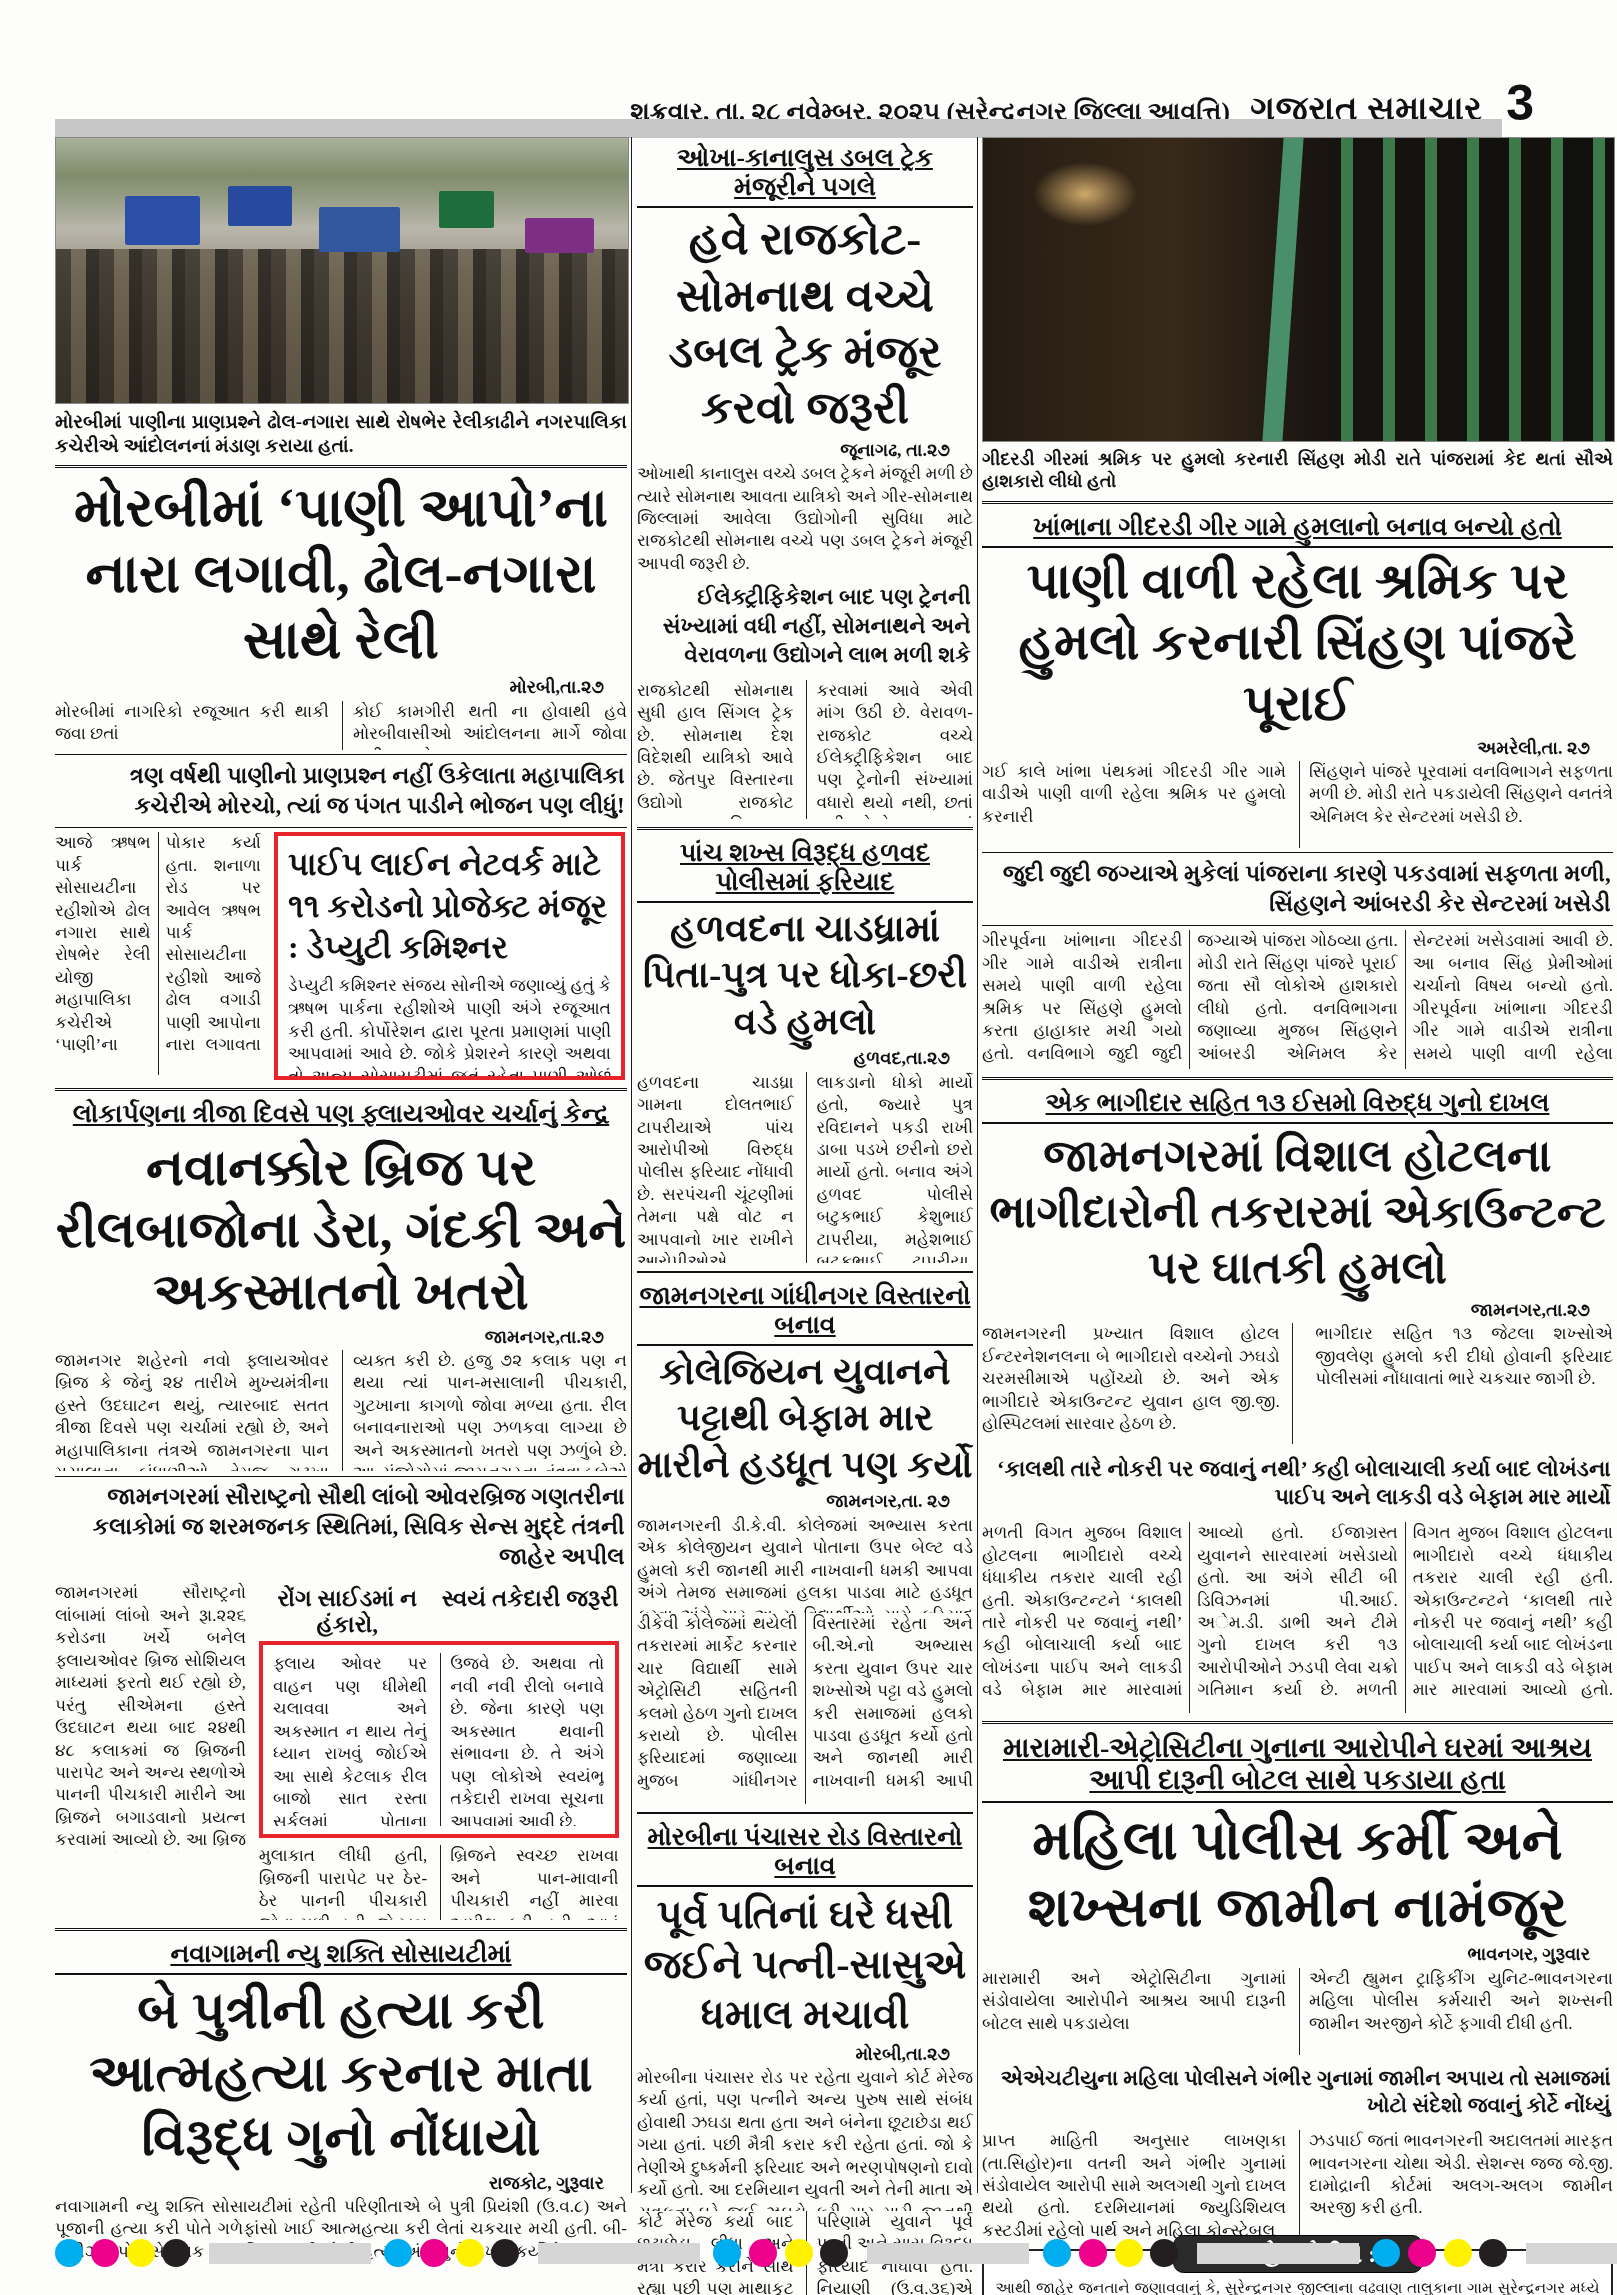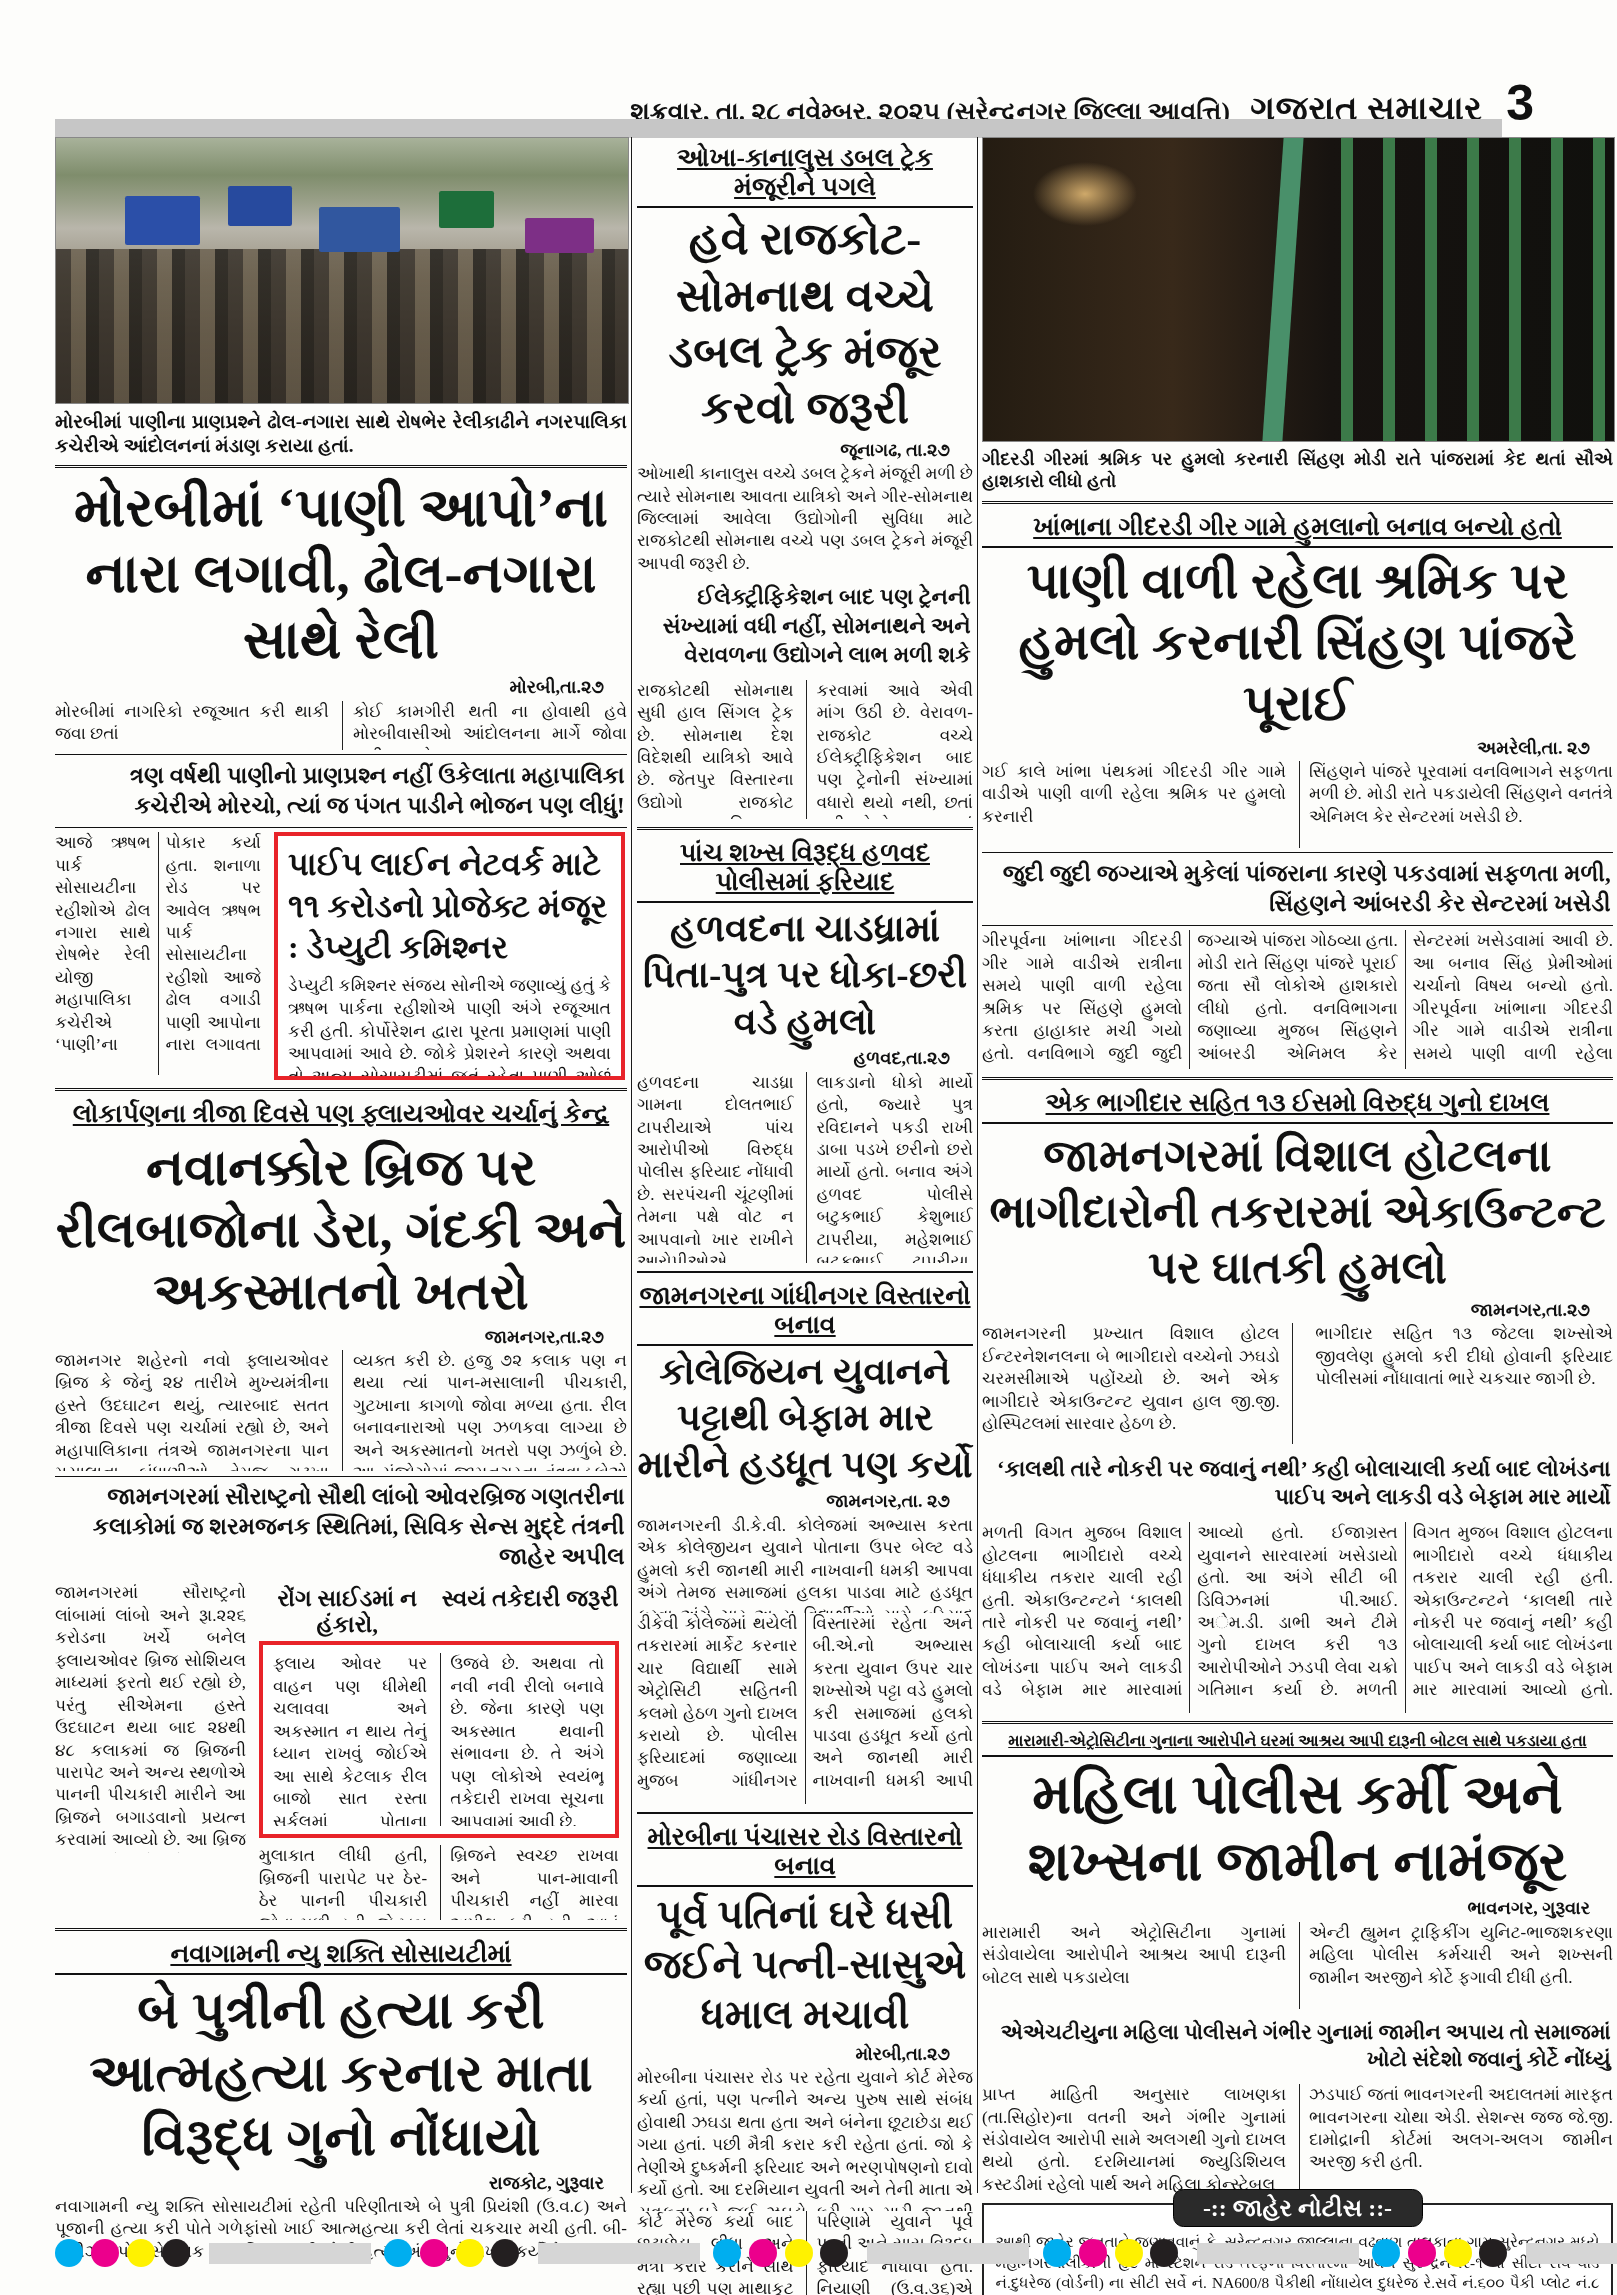--- a/index.html
+++ b/index.html
@@ -221,26 +221,26 @@
       <div class="flex">
         <div class="body w50" style="height:121px">જામનગરની પ્રખ્યાત વિશાલ હોટલ ઈન્ટરનેશનલના બે ભાગીદારો વચ્ચેનો ઝઘડો ચરમસીમાએ પહોંચ્યો છે. અને એક ભાગીદારે એકાઉન્ટન્ટ યુવાન હાલ જી.જી. હોસ્પિટલમાં સારવાર હેઠળ છે.</div>
         <div class="body w50" style="height:121px;border-left:1.2px solid #222;padding-left:22px">ભાગીદાર સહિત ૧૩ જેટલા શખ્સોએ જીવલેણ હુમલો કરી દીધો હોવાની ફરિયાદ પોલીસમાં નોંધાવાતાં ભારે ચકચાર જાગી છે.</div>
       </div>
       <div class="subhead plain" style="font-size:22px">‘કાલથી તારે નોકરી પર જવાનું નથી’ કહી બોલાચાલી કર્યા બાદ લોખંડના પાઈપ અને લાકડી વડે બેફામ માર માર્યો</div>
       <div class="body cols3" style="height:191px">મળતી વિગત મુજબ વિશાલ હોટલના ભાગીદારો વચ્ચે ધંધાકીય તકરાર ચાલી રહી હતી. એકાઉન્ટન્ટને ‘કાલથી તારે નોકરી પર જવાનું નથી’ કહી બોલાચાલી કર્યા બાદ લોખંડના પાઈપ અને લાકડી વડે બેફામ માર મારવામાં આવ્યો હતો. ઈજાગ્રસ્ત યુવાનને સારવારમાં ખસેડાયો હતો. આ અંગે સીટી બી ડિવિઝનમાં પી.આઈ. અેમ.ડી. ડાભી અને ટીમે ગુનો દાખલ કરી ૧૩ આરોપીઓને ઝડપી લેવા ચક્રો ગતિમાન કર્યા છે. મળતી વિગત મુજબ વિશાલ હોટલના ભાગીદારો વચ્ચે ધંધાકીય તકરાર ચાલી રહી હતી. એકાઉન્ટન્ટને ‘કાલથી તારે નોકરી પર જવાનું નથી’ કહી બોલાચાલી કર્યા બાદ લોખંડના પાઈપ અને લાકડી વડે બેફામ માર મારવામાં આવ્યો હતો. ઈજાગ્રસ્ત યુવાનને સારવારમાં ખસેડાયો હતો. આ અંગે સીટી બી ડિવિઝનમાં પી.આઈ. અેમ.ડી. ડાભી અને ટીમે ગુનો દાખલ કરી ૧૩ આરોપીઓને ઝડપી લેવા ચક્રો ગતિમાન કર્યા છે.</div>
     </div>
     <div class="hr2"></div>
 
     <div>
-      <div class="kicker" style="font-size:16px">મારામારી-એટ્રોસિટીના ગુનાના આરોપીને ઘરમાં આશ્રય આપી દારૂની બોટલ સાથે પકડાયા હતા</div>
+      <div class="kicker" style="font-size:28px">મારામારી-એટ્રોસિટીના ગુનાના આરોપીને ઘરમાં આશ્રય આપી દારૂની બોટલ સાથે પકડાયા હતા</div>
       <div class="hl-xl" style="font-size:55px">મહિલા પોલીસ કર્મી અને શખ્સના જામીન નામંજૂર</div>
       <div class="dateline">ભાવનગર, ગુરૂવાર</div>
       <div class="flex">
         <div class="body w50" style="height:87px">મારામારી અને એટ્રોસિટીના ગુનામાં સંડોવાયેલા આરોપીને આશ્રય આપી દારૂની બોટલ સાથે પકડાયેલા</div>
-        <div class="body w50" style="height:87px;border-left:1.2px solid #222;padding-left:9.2px">એન્ટી હ્યુમન ટ્રાફિકીંગ યુનિટ-ભાજશકરણા મહિલા પોલીસ કર્મચારી અને શખ્સની જામીન અરજીને કોર્ટે ફગાવી દીધી હતી.</div>
+        <div class="body w50" style="height:87px;border-left:1.2px solid #222;padding-left:9.2px">એન્ટી હ્યુમન ટ્રાફિકીંગ યુનિટ-ભાવનગરના મહિલા પોલીસ કર્મચારી અને શખ્સની જામીન અરજીને કોર્ટે ફગાવી દીધી હતી.</div>
       </div>
       <div class="subhead plain" style="font-size:21px">એએચટીયુના મહિલા પોલીસને ગંભીર ગુનામાં જામીન અપાય તો સમાજમાં ખોટો સંદેશો જવાનું કોર્ટે નોંધ્યું</div>
       <div class="flex">
         <div class="body w50" style="height:110px">પ્રાપ્ત માહિતી અનુસાર લાખણકા (તા.સિહોર)ના વતની અને ગંભીર ગુનામાં સંડોવાયેલ આરોપી સામે અલગથી ગુનો દાખલ થયો હતો. દરમિયાનમાં જ્યુડિશિયલ કસ્ટડીમાં રહેલો પાર્થ અને મહિલા કોન્સ્ટેબલ</div>
         <div class="body w50" style="height:110px;border-left:1.2px solid #222;padding-left:9.2px">ઝડપાઈ જતાં ભાવનગરની અદાલતમાં મારફત ભાવનગરના ચોથા એડી. સેશન્સ જજ જે.જી. દામોદ્રાની કોર્ટમાં અલગ-અલગ જામીન અરજી કરી હતી.</div>
       </div>
     </div>
 
     <div id="notice">
       <div id="notice-title">-:: જાહેર નોટીસ ::-</div>

